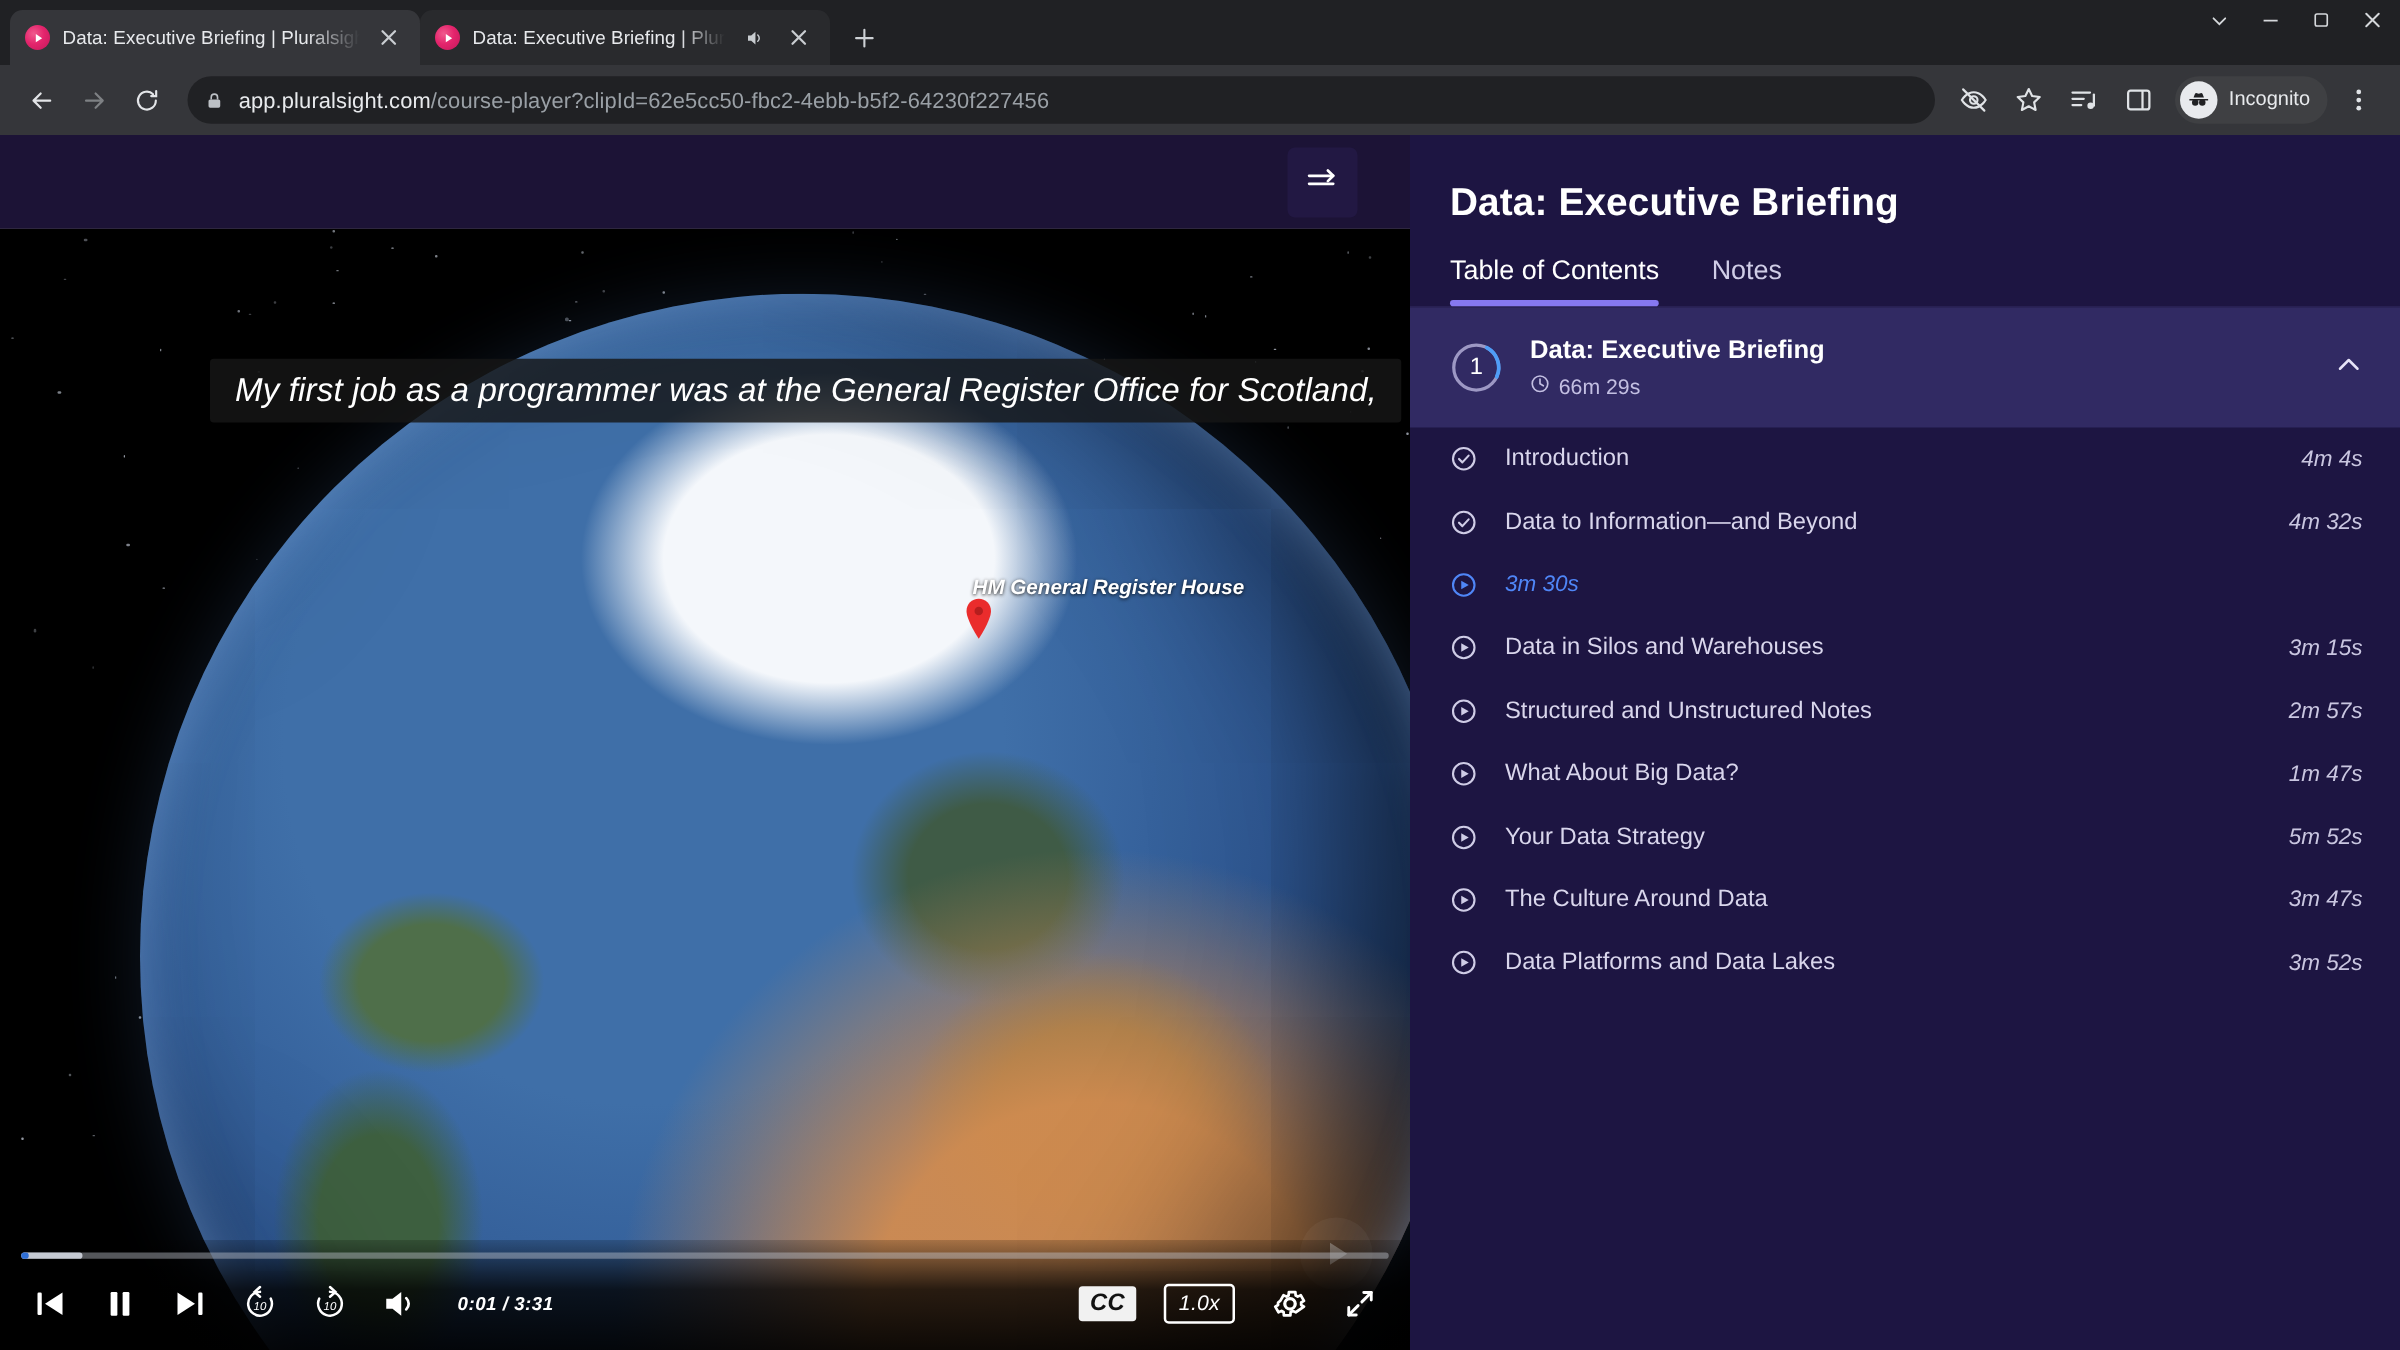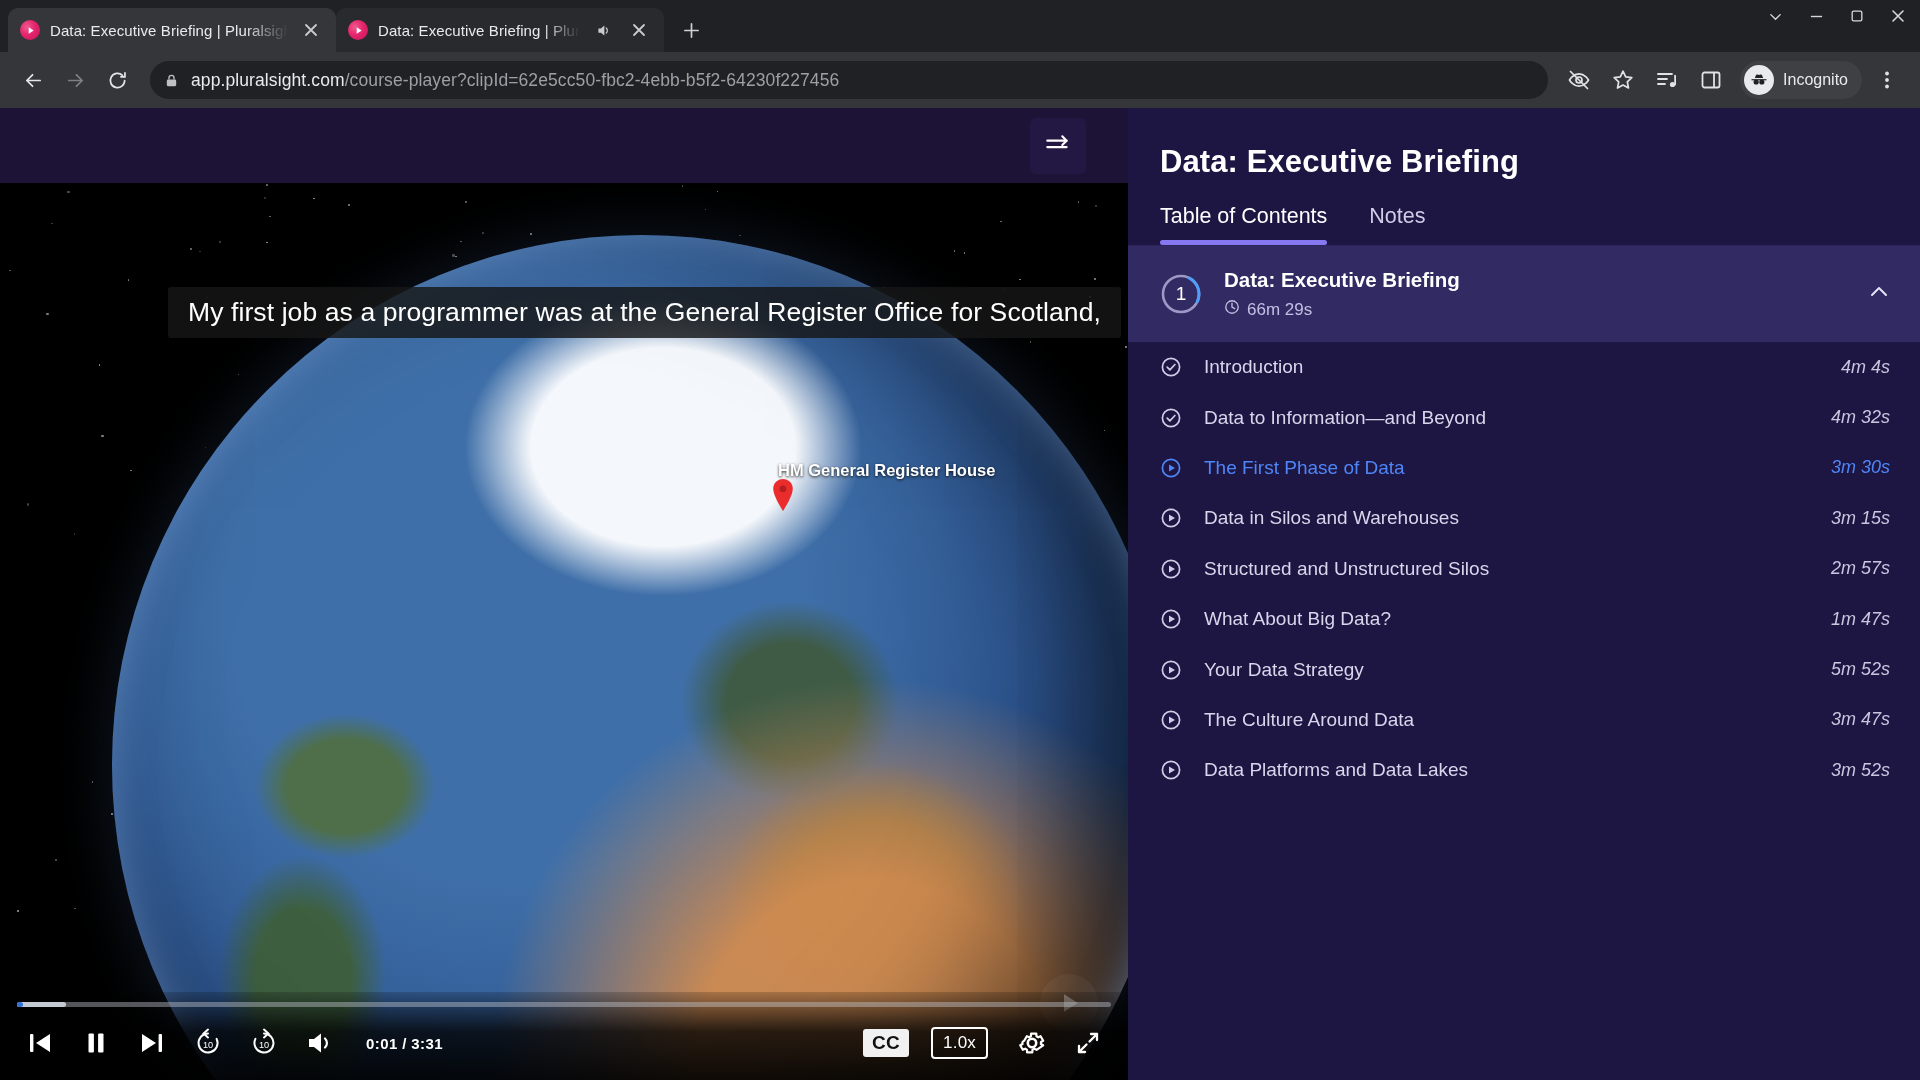--- a/index.html
+++ b/index.html
@@ -92,21 +92,21 @@
   .player-top {
     height:75px; background:#1c1336; display:flex; align-items:center;
     justify-content:flex-end; padding-right:42px;
   }
   .collapse-btn {
     width:56px; height:56px; background:#221843; border-radius:6px;
     display:flex; align-items:center; justify-content:center; color:#fff;
   }
   .video {
     position:absolute; left:0; right:0; top:75px; bottom:0;
-    background:#737373; overflow:hidden;
+    background:#737373; overflow:hidden;font-style:italic;
   }
   .stars { position:absolute; inset:0; background:#000; }
   .star { position:absolute; background:#cfd6e4; border-radius:50%; opacity:.55; }
   .globe {
     position:absolute; width:1060px; height:1060px; left:112px; top:52px;
     border-radius:50%;
     background:
       radial-gradient(circle at 72% 78%, rgba(210,140,80,.95) 0 16%, rgba(160,110,70,0) 34%),
       radial-gradient(ellipse 24% 18% at 52% 20%, #f4f7fb 0 52%, rgba(244,247,251,0) 78%),
       radial-gradient(ellipse 10% 8% at 22% 52%, #4f6f4a 0 55%, rgba(79,111,74,0) 85%),
@@ -663,41 +663,40 @@
             <span class="toc-label">Data to Information—and Beyond</span>
             <span class="toc-dur">4m 32s</span>
           </div>
           <div class="toc-row active">
             <span class="toc-icon">
               <svg width="22" height="22" viewBox="0 0 22 22" stroke="currentColor" stroke-width="1.7" fill="none">
                 <circle cx="11" cy="11" r="8.6"></circle>
                 <path d="M9 7.6l6 3.4-6 3.4z" fill="currentColor" stroke="none"></path>
               </svg>
             </span>
-            <span class="toc-label">The First Phase of Data</span>
             <span class="toc-dur">3m 30s</span>
           </div>
           <div class="toc-row">
             <span class="toc-icon">
               <svg width="22" height="22" viewBox="0 0 22 22" stroke="currentColor" stroke-width="1.7" fill="none">
                 <circle cx="11" cy="11" r="8.6"></circle>
                 <path d="M9 7.6l6 3.4-6 3.4z" fill="currentColor" stroke="none"></path>
               </svg>
             </span>
             <span class="toc-label">Data in Silos and Warehouses</span>
             <span class="toc-dur">3m 15s</span>
           </div>
           <div class="toc-row">
             <span class="toc-icon">
               <svg width="22" height="22" viewBox="0 0 22 22" stroke="currentColor" stroke-width="1.7" fill="none">
                 <circle cx="11" cy="11" r="8.6"></circle>
                 <path d="M9 7.6l6 3.4-6 3.4z" fill="currentColor" stroke="none"></path>
               </svg>
             </span>
-            <span class="toc-label">Structured and Unstructured Silos</span>
+            <span class="toc-label">Structured and Unstructured Notes</span>
             <span class="toc-dur">2m 57s</span>
           </div>
           <div class="toc-row">
             <span class="toc-icon">
               <svg width="22" height="22" viewBox="0 0 22 22" stroke="currentColor" stroke-width="1.7" fill="none">
                 <circle cx="11" cy="11" r="8.6"></circle>
                 <path d="M9 7.6l6 3.4-6 3.4z" fill="currentColor" stroke="none"></path>
               </svg>
             </span>
             <span class="toc-label">What About Big Data?</span>

